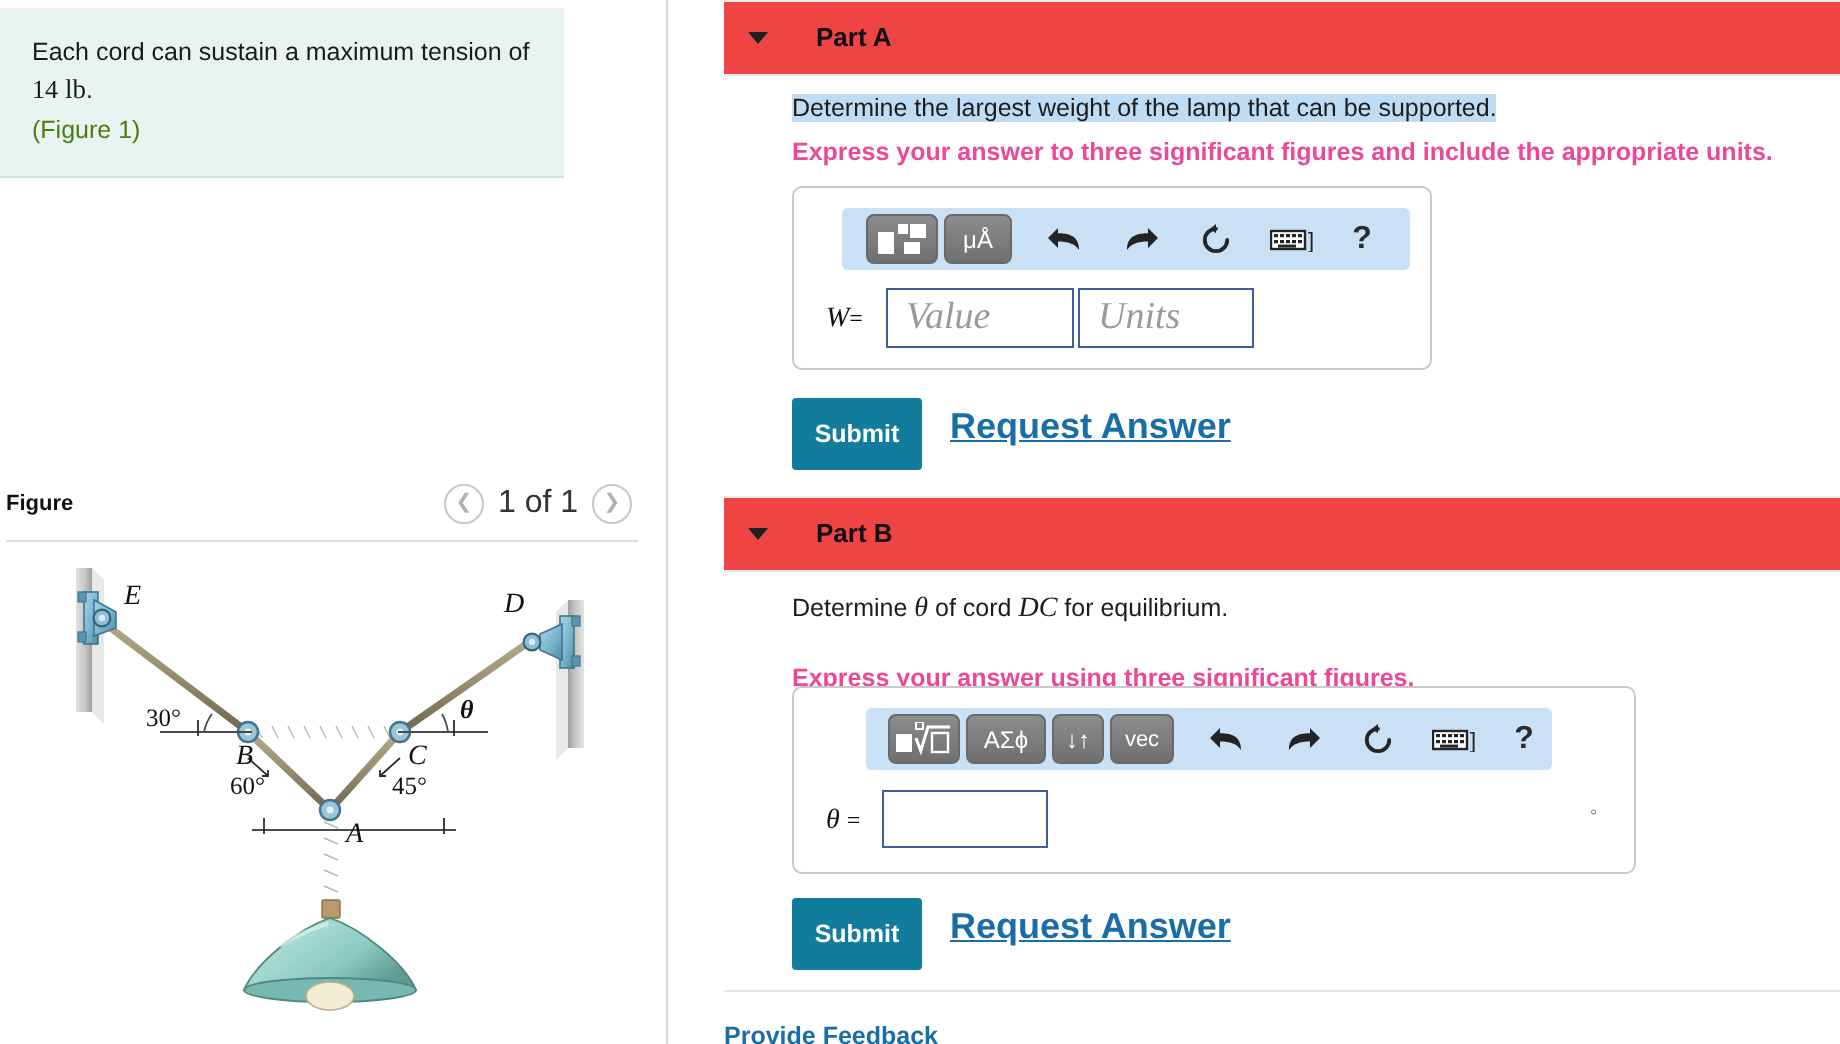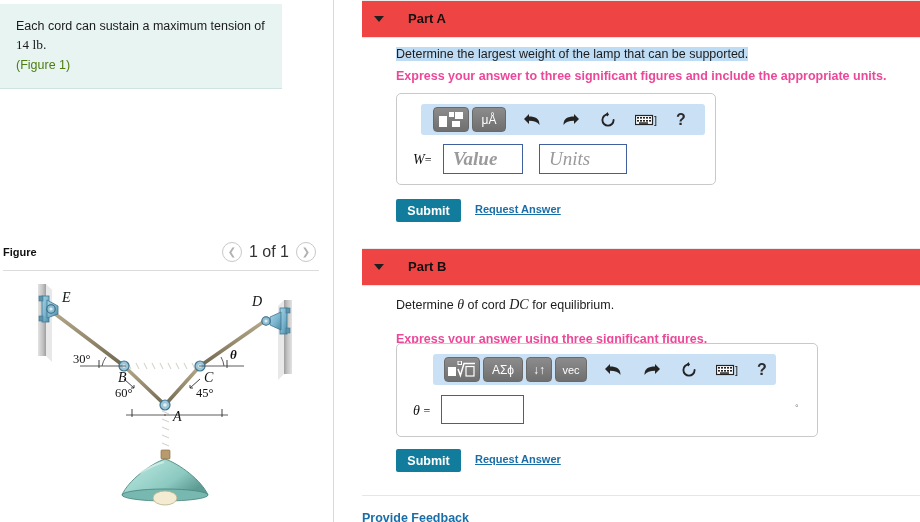--- a/index.html
+++ b/index.html
@@ -166,29 +166,29 @@
     font-size:9px;color:#7d7d7d;
   }
 
   .submit-btn{
     position:absolute;
     background:#127c9c;
     color:#fff;
     font-size:12.5px;font-weight:bold;
     border:none;border-radius:2px;
     padding:0;
-    width:65px;height:23px;
+    width:65px;height:36px;
     display:flex;align-items:center;justify-content:center;
     cursor:pointer;
     font-family:"Liberation Sans",sans-serif;
   }
   .req-link{
     position:absolute;
     color:#1a6ea8;
-    font-size:11px;font-weight:bold;
+    font-size:18px;font-weight:bold;
     text-decoration:underline;
     cursor:pointer;
   }
   .bottom-rule{
     position:absolute;left:27px;top:495px;width:558px;height:1px;background:#e6e6e6;
   }
   .feedback-link{
     position:absolute;left:27px;top:511px;
     color:#1a6ea8;font-size:12.5px;font-weight:bold;
     text-decoration:none;cursor:pointer;
@@ -429,21 +429,21 @@
         </div>
         <div class="plainicon help-i" style="width:22px;height:25px;margin-left:8px;">
           <span>?</span>
         </div>
       </div>
 
       <div class="var-label" style="left:16px;top:58px;">
         <span>W</span><span class="var-eq">=</span>
       </div>
 
-      <div class="inp" style="left:46px;top:50px;width:80px;height:30px;font-weight:bold;">Value</div>
+      <div class="inp" style="left:46px;top:50px;width:94px;height:30px;">Value</div>
       <div class="inp" style="left:142px;top:50px;width:88px;height:30px;">Units</div>
     </div>
 
     <div class="submit-btn" style="left:61px;top:199px;">Submit</div>
     <div class="req-link" style="left:140px;top:203px;">Request Answer</div>
 
     <div class="part-header" style="top:248px;">
       <span class="part-caret"></span>
       <span class="part-label">Part B</span>
     </div>

